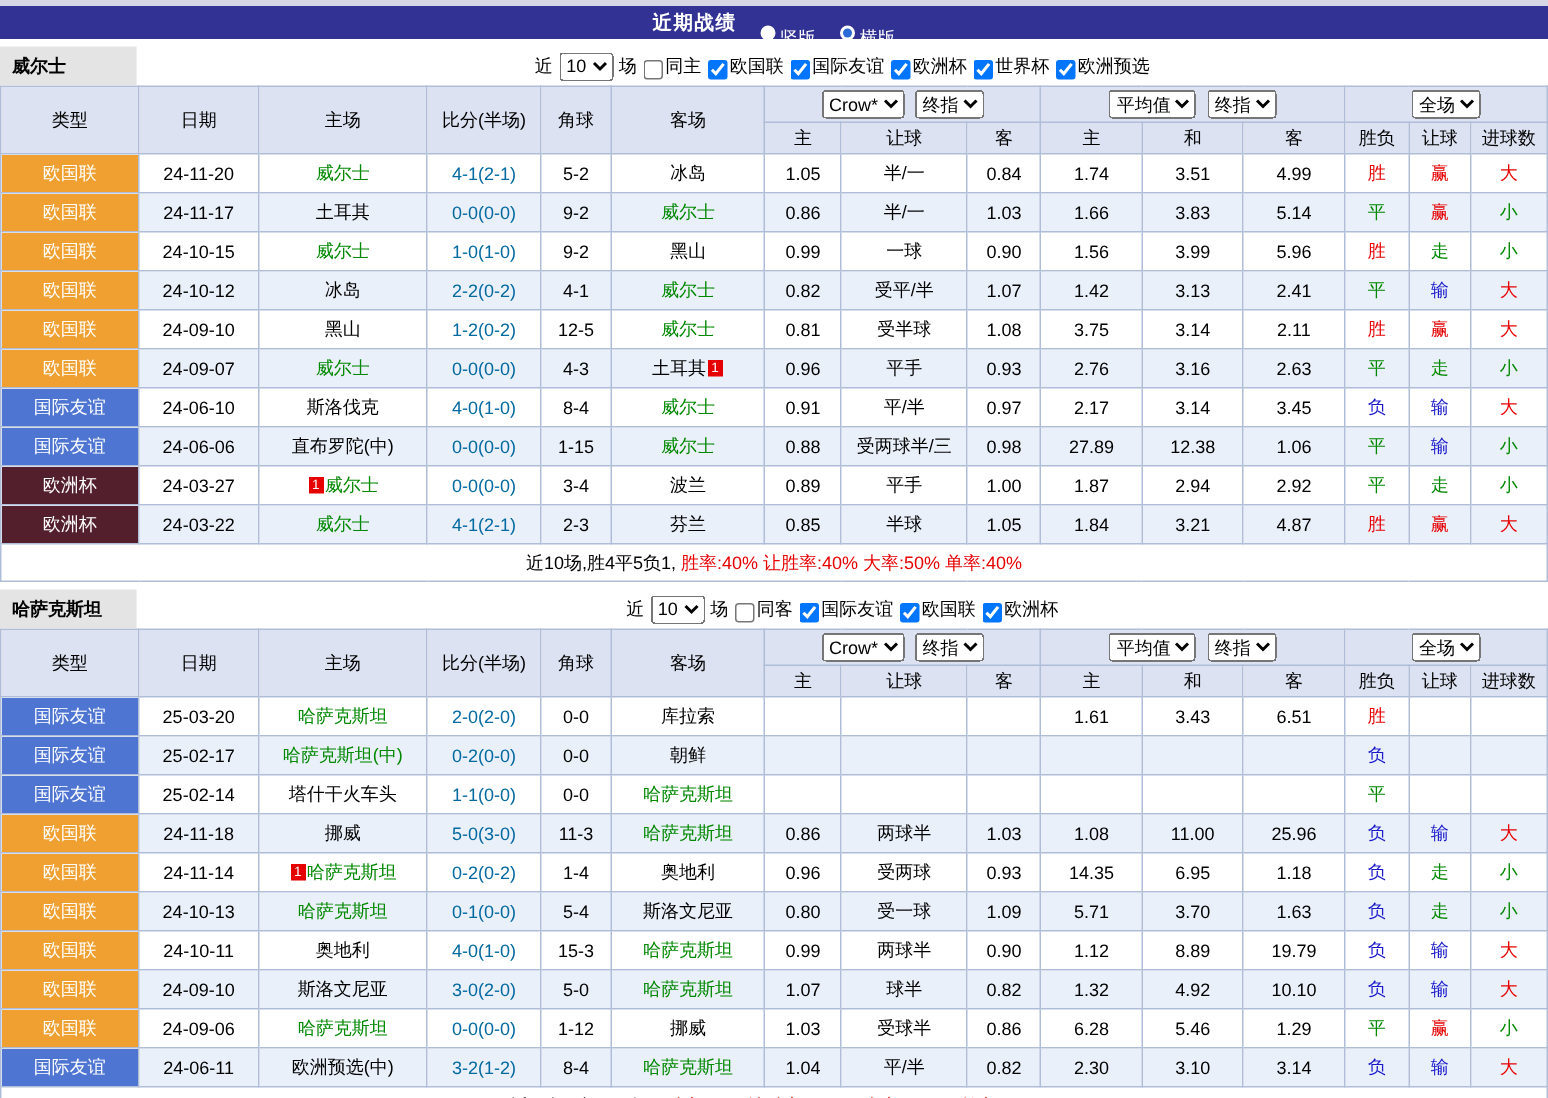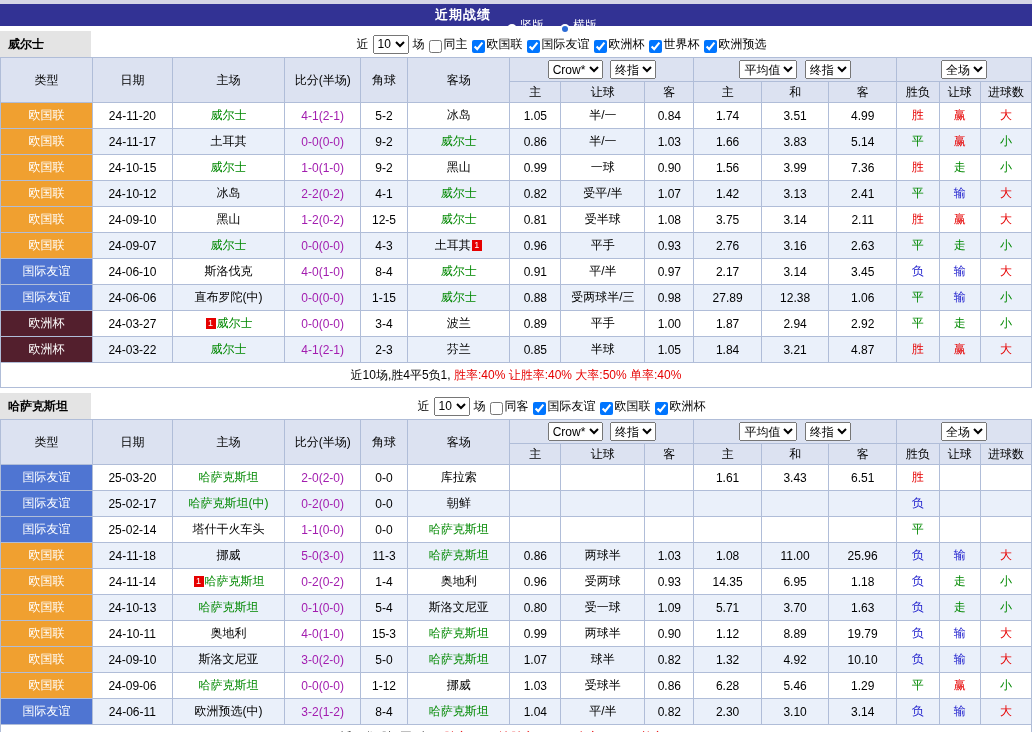--- a/index.html
+++ b/index.html
@@ -15,21 +15,21 @@
   .title-bar {
     height: 22px;
     background: #323294;
     color: #fff;
     display: flex;
     align-items: center;
     justify-content: center;
     gap: 16px;
   }
   .title-bar .title { font-weight: bold; font-size: 13px; letter-spacing: 1px; }
-  .view-opt { display: flex; align-items: flex-end; gap: 3px; cursor: pointer; margin-top: 20px; }
+  .view-opt { display: flex; align-items: flex-start; gap: 3px; cursor: pointer; margin-top: 20px; }
   .radio {
     width: 10px; height: 10px; border-radius: 50%;
     background: #fff; position: relative; display: inline-block;
   }
   .radio.sel::after {
     content: ''; position: absolute; left: 2px; top: 2px;
     width: 6px; height: 6px; border-radius: 50%; background: #2b6bd6;
   }
   section { margin-top: 5px; }
   .section-bar { display: flex; align-items: stretch; height: 26px; }
@@ -47,21 +47,21 @@
     border: 1px solid #b0bdd8; text-align: center;
     padding: 0 2px; overflow: hidden; white-space: nowrap;
   }
   thead th { background: #dce2f1; font-weight: normal; }
   thead tr.h1 th { height: 24px; }
   thead tr.h2 th { height: 21px; }
   thead th select { margin: 0 2px; }
   tbody td { height: 26px; }
   tbody tr:nth-child(even) { background: #eaf0fa; }
   td.type-cell { color: #fff; }
-  td.score { color: #a21caf; }
+  td.score { color: #0369a1; }
   .focus { color: #008800; }
   .card {
     display: inline-block; background: #e60000; color: #fff;
     font-size: 9px; line-height: 11px; width: 10px; height: 11px;
     margin: 0 1px; text-align: center; vertical-align: 1px;
   }
   tfoot td { height: 25px; background: #fff; }
   .summary-rates { color: #e60000; }
 </style>
 </head>
@@ -186,21 +186,21 @@
           <td>24-10-15</td>
           <td><span class="focus">威尔士</span></td>
           <td class="score">1-0(1-0)</td>
           <td>9-2</td>
           <td><span>黑山</span></td>
           <td>0.99</td>
           <td>一球</td>
           <td>0.90</td>
           <td>1.56</td>
           <td>3.99</td>
-          <td>7.36</td>
+          <td>5.96</td>
           <td class="res" style="color: rgb(230, 0, 0);">胜</td>
           <td class="res" style="color: rgb(0, 136, 0);">走</td>
           <td class="res" style="color: rgb(0, 136, 0);">小</td>
         </tr>
         <tr>
           <td class="type-cell" style="background: rgb(240, 160, 48);">欧国联</td>
           <td>24-10-12</td>
           <td><span>冰岛</span></td>
           <td class="score">2-2(0-2)</td>
           <td>4-1</td>

